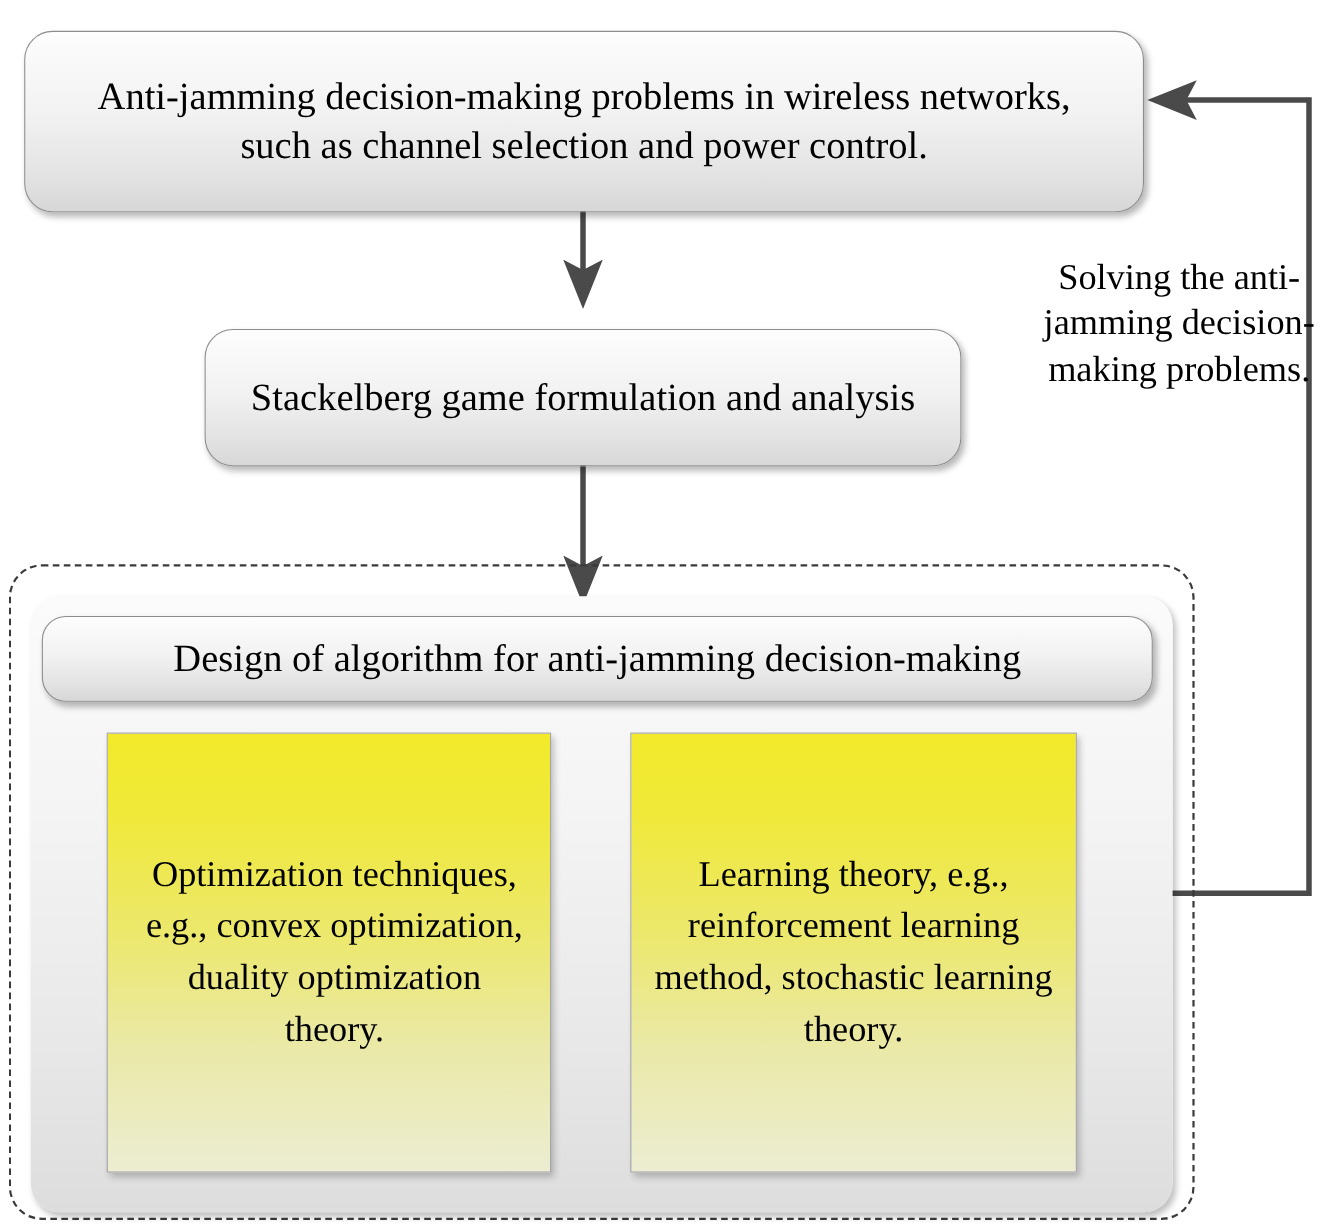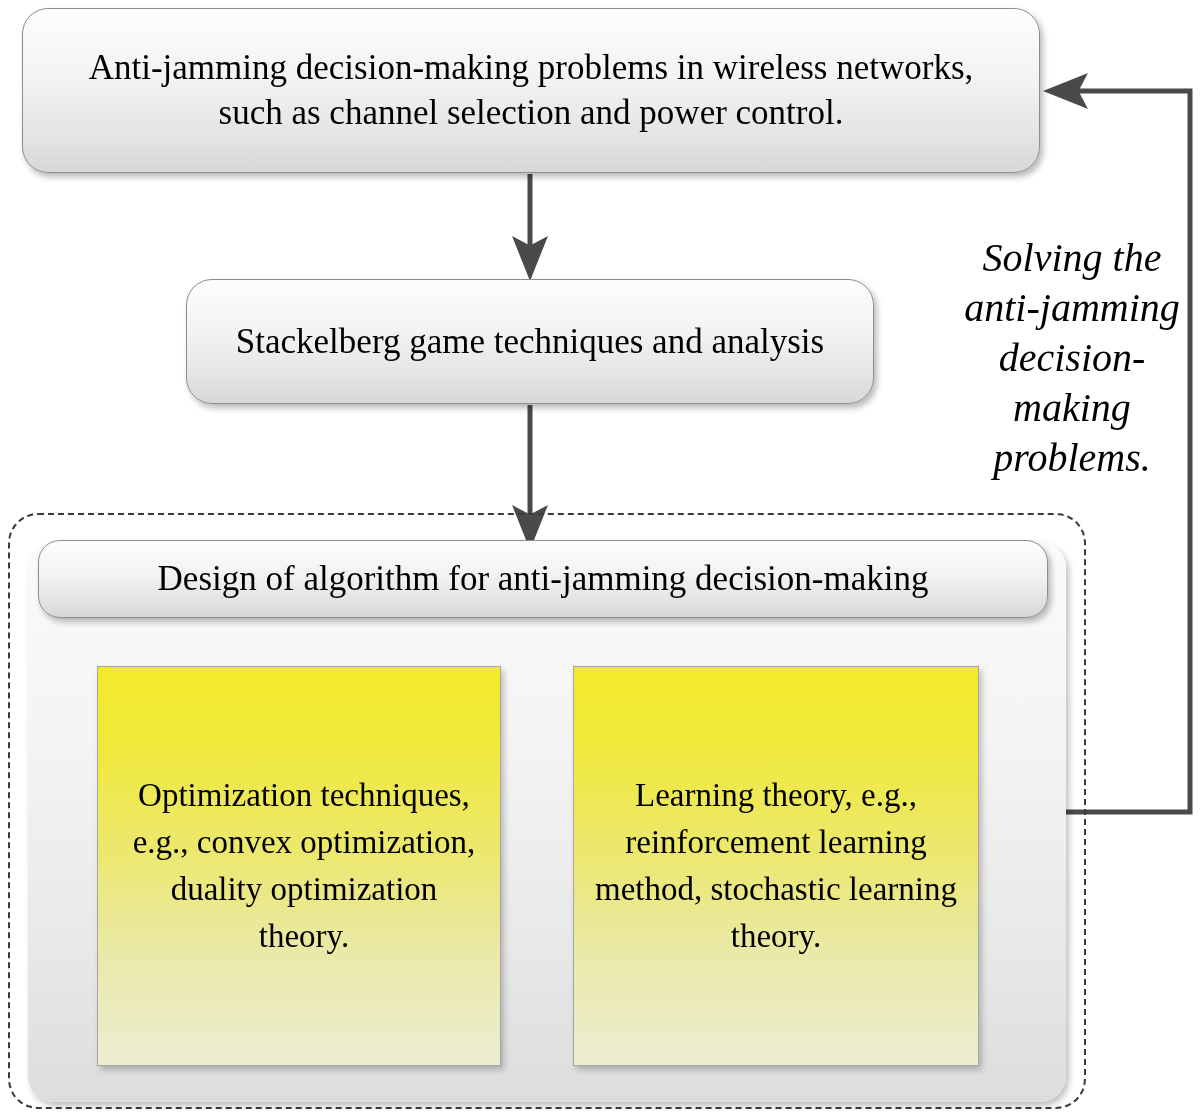--- a/index.html
+++ b/index.html
@@ -27,20 +27,21 @@
     pointer-events: none;
   }
 
   .node {
     position: absolute;
     box-sizing: border-box;
     display: flex;
     align-items: center;
     justify-content: center;
     text-align: center;
+    margin-top: 20px;
   }
 
   
   .pill {
     border: 1.6px solid #8d8d8d;
     border-radius: 26px;
     background: linear-gradient(180deg, #fdfdfd 0%, #f2f2f2 45%, #e3e3e3 80%, #d7d7d7 100%);
     box-shadow: 3px 4px 6px rgba(0,0,0,0.28);
     padding: 6px 18px;
   }
@@ -127,23 +128,22 @@
     width: 406px;
     height: 400px;
   }
 
   #feedback-label {
     position: absolute;
     left: 948px;
     top: 233px;
     width: 248px;
     text-align: center;
-    font-size: 40px;
+    font-size: 33px;
     line-height: 1.25;
-    font-style: italic;
   }
 </style>
 </head>
 <body>
 
 <div id="canvas">
 
   <svg class="layer" viewBox="0 0 1200 1114">
     <defs>
       <marker id="arrowhead" markerWidth="10" markerHeight="10" refX="7.2" refY="4" orient="auto" markerUnits="strokeWidth">
@@ -160,21 +160,21 @@
 
   <div id="dashed-container"></div>
 
   <div id="inner-panel"></div>
 
   <div class="node pill" id="node-problem">
     <span class="txt">Anti-jamming decision-making problems in wireless networks, such as channel selection and  power control.</span>
   </div>
 
   <div class="node pill" id="node-stackelberg">
-    <span class="txt">Stackelberg game techniques and analysis</span>
+    <span class="txt">Stackelberg game formulation and analysis</span>
   </div>
 
   <div class="node pill" id="node-design">
     <span class="txt">Design of algorithm for anti-jamming decision-making</span>
   </div>
 
   <div class="yellow-box" id="box-optimization">
     <span>Optimization techniques, e.g., convex optimization, duality optimization theory.</span>
   </div>
 

